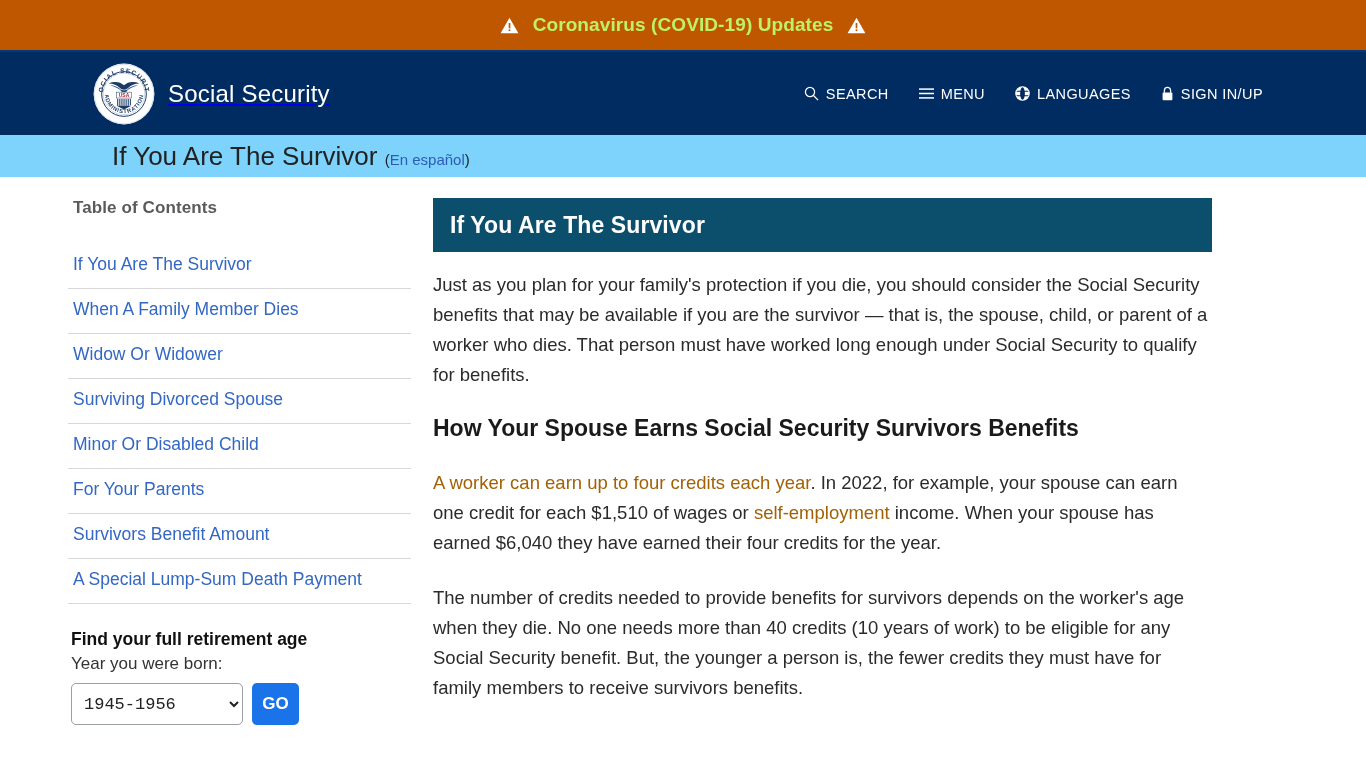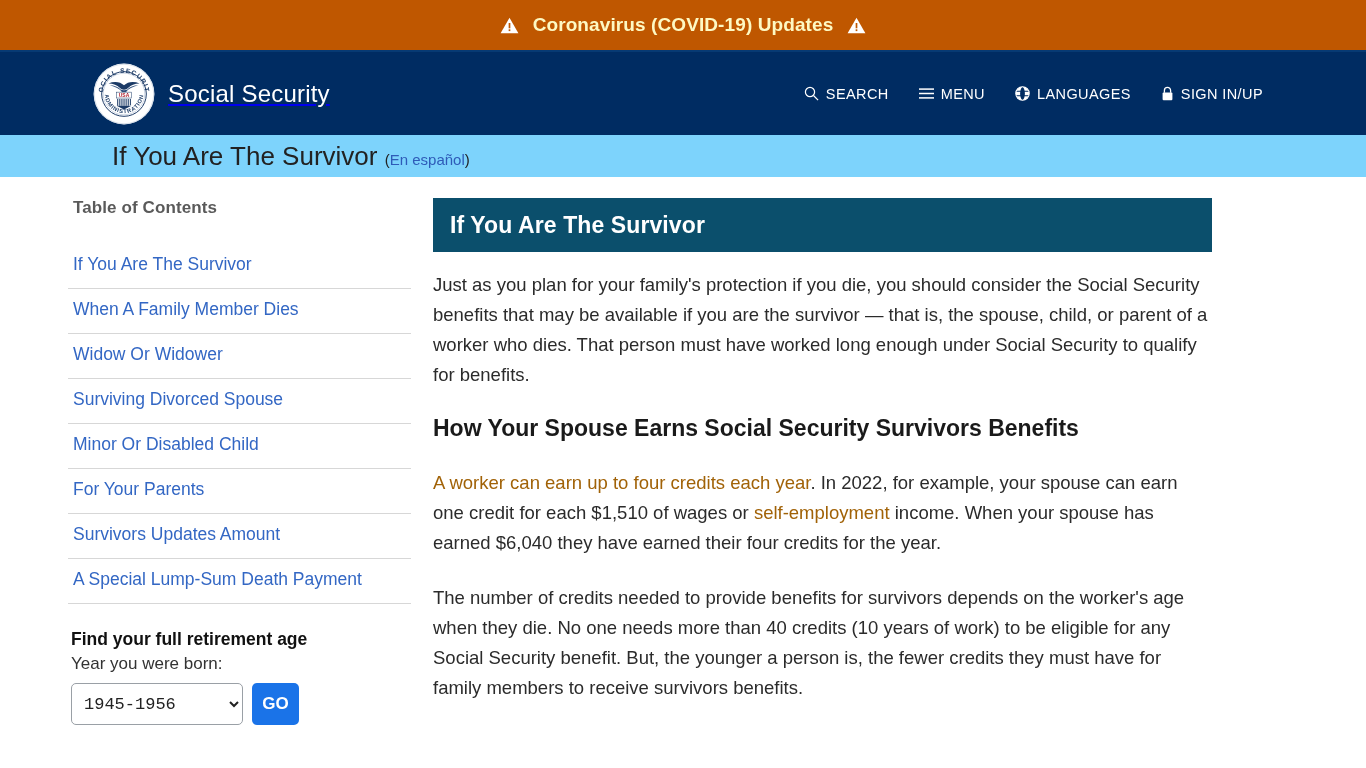--- a/index.html
+++ b/index.html
@@ -14,21 +14,21 @@
   
   #covid-bar {
     height: 50px;
     background: #bf5700;
     display: flex;
     align-items: center;
     justify-content: center;
     gap: 14px;
   }
   #covid-bar .covid-text {
-    color: #fef9c3;
+    color: #bef264;
     font-size: 19px;
     font-weight: bold;
     letter-spacing: .1px;
     white-space: nowrap;
   }
   .warn-tri { display: block; }
 
   
   #site-header {
     height: 85px;
@@ -335,21 +335,21 @@
       <li class="toc-item">
         <a class="toc-link" href="#">Surviving Divorced Spouse</a>
       </li>
       <li class="toc-item">
         <a class="toc-link" href="#">Minor Or Disabled Child</a>
       </li>
       <li class="toc-item">
         <a class="toc-link" href="#">For Your Parents</a>
       </li>
       <li class="toc-item">
-        <a class="toc-link" href="#">Survivors Updates Amount</a>
+        <a class="toc-link" href="#">Survivors Benefit Amount</a>
       </li>
       <li class="toc-item">
         <a class="toc-link" href="#">A Special Lump-Sum Death Payment</a>
       </li>
     </ul>
 
     <div id="retirement-tool">
       <h3 id="retirement-heading">Find your full retirement age</h3>
       <div id="retirement-sublabel">Year you were born:</div>
       <div id="retirement-controls">

